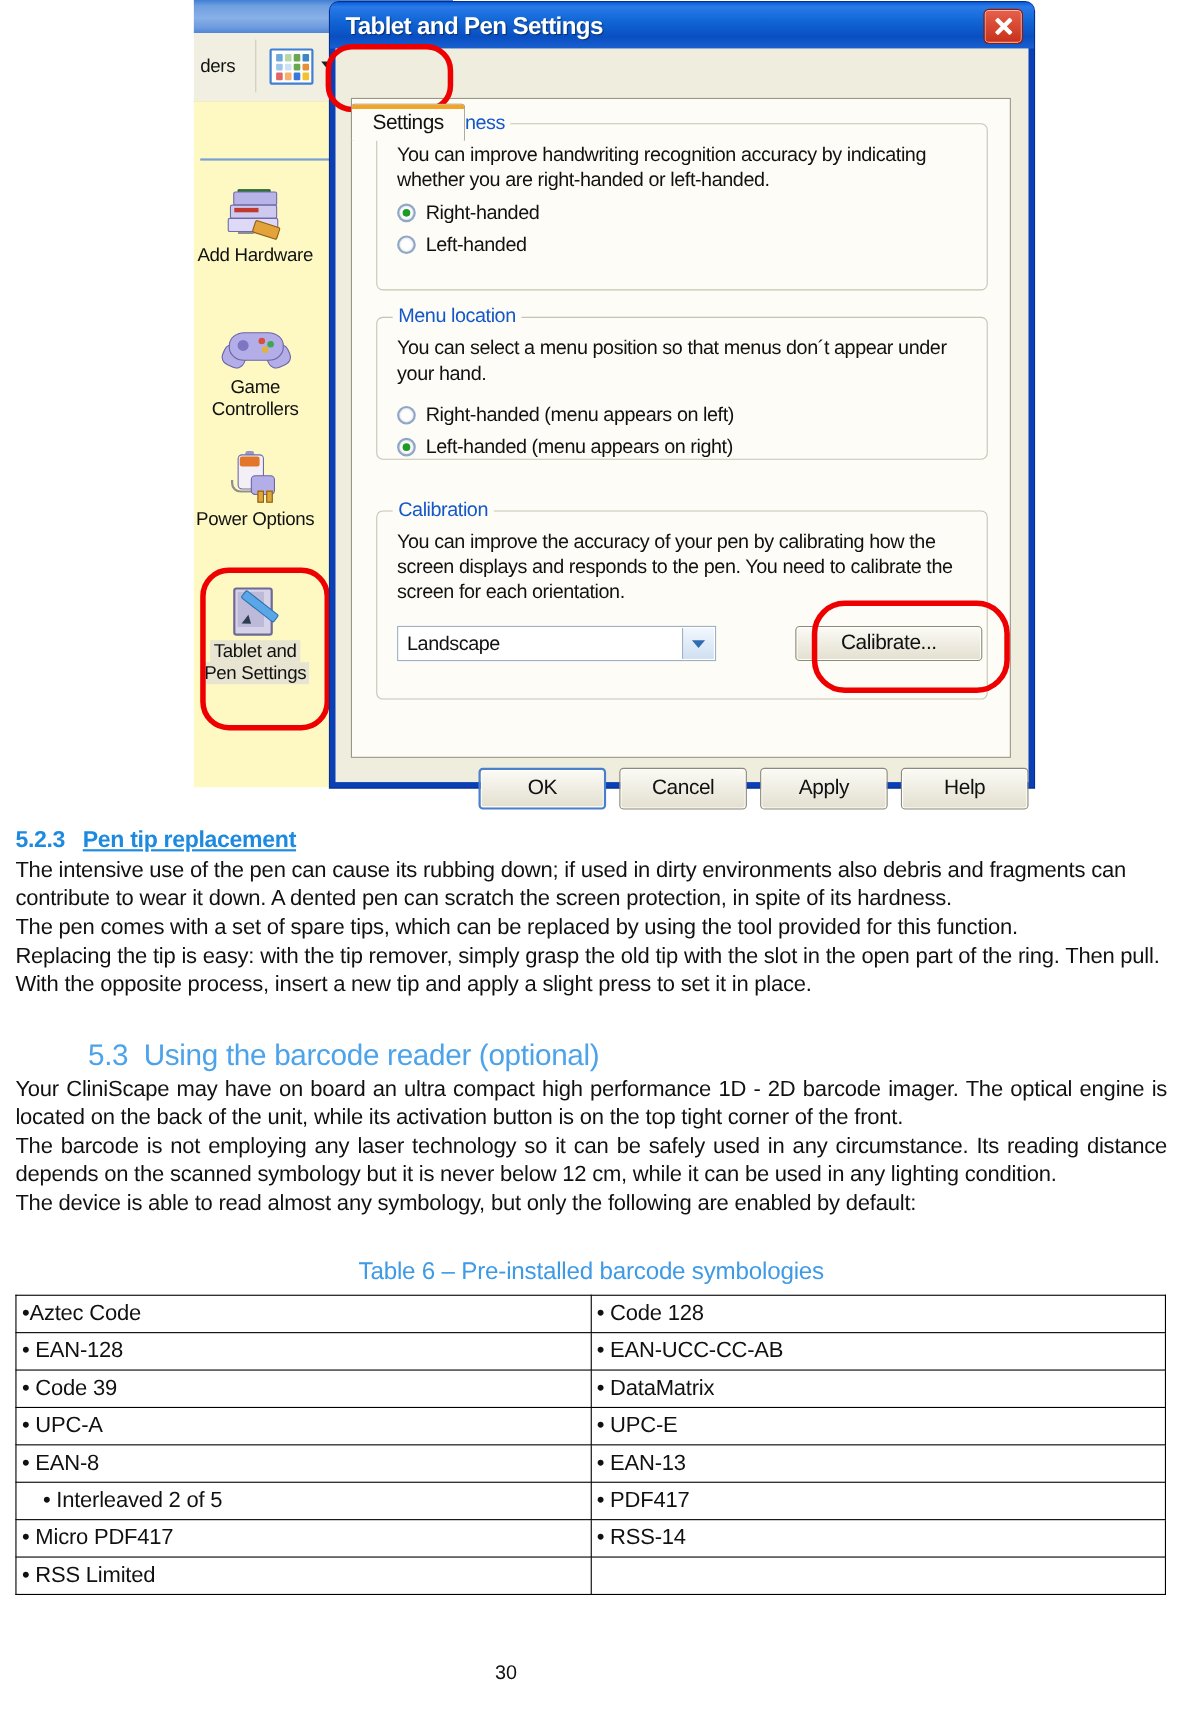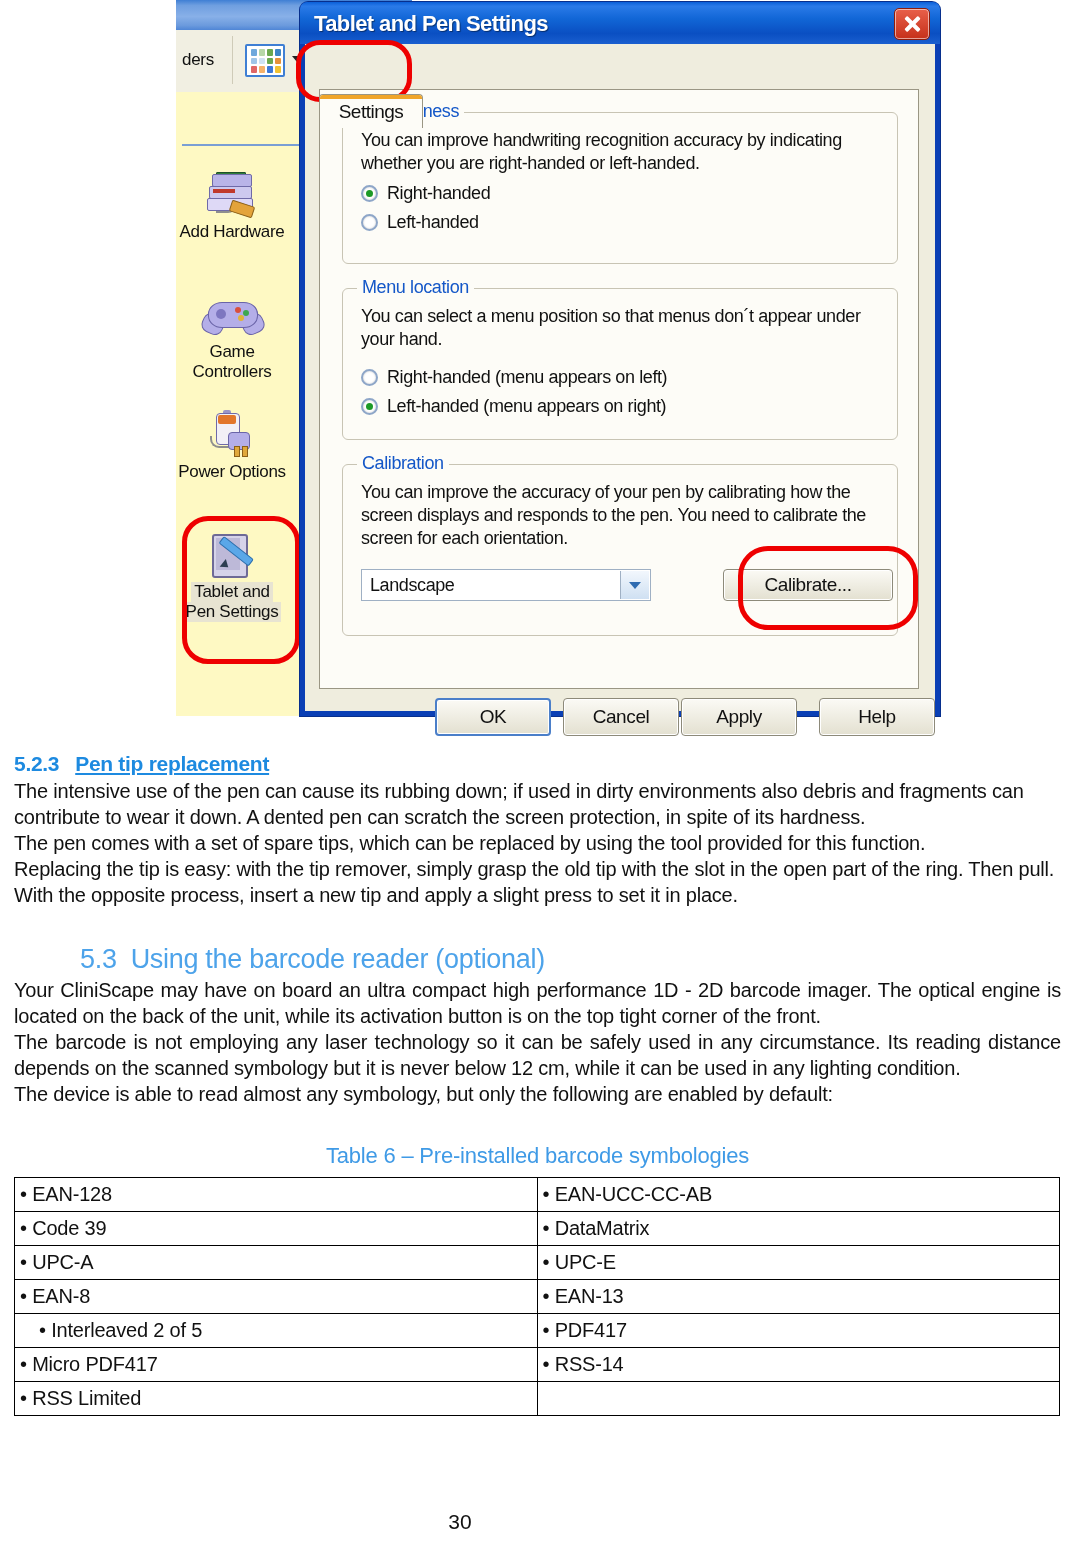--- a/index.html
+++ b/index.html
@@ -139,21 +139,21 @@
   .h3 .num{text-decoration:none;}
   .h3 .txt{text-decoration:underline;}
   .h2{font-size:27px;color:#4da3ea;letter-spacing:-.3px;margin:0 0 2px 80px;display:flex;gap:14px;}
   .para{font-size:20px;line-height:26px;color:#111;margin:0 14px;letter-spacing:-.2px;}
   .para.just{text-align:justify;}
   .spacer-lg{height:36px;}
   .tbl-caption{font-size:22px;color:#3f9ae6;text-align:center;margin:0 0 8px 0;letter-spacing:-.2px;}
   table.sym{border-collapse:collapse;width:1046px;margin:0 14px;table-layout:fixed;}
   table.sym td{border:1px solid #000;font-size:20px;padding:3px 5px;height:27px;
     letter-spacing:-.2px;color:#111;vertical-align:middle;}
-  .pageno{position:absolute;left:0;top:1510px;width:920px;text-align:center;font-size:21px;color:#111;}
+  .pageno{position:absolute;left:0;top:1510px;width:920px;text-align:center;font-size:18px;color:#111;}
 </style>
 </head>
 <body>
 
 <div id="screenshot">
 
   <div class="cp-window">
     <div class="cp-titlebar"></div>
 
     <div class="cp-toolbar">
@@ -273,21 +273,21 @@
           <div class="radio-row" style="">
             <span class="radio checked"></span>
             <span class="radio-label">Right-handed</span>
           </div>
           <div class="radio-row">
             <span class="radio"></span>
             <span class="radio-label">Left-handed</span>
           </div>
         </div>
 
-        <div class="group" style="left:22px;top:198px;width:556px;height:152px;padding:16px 18px;">
+        <div class="group" style="left:22px;top:198px;width:556px;height:130px;padding:16px 18px;">
           <span class="group-title">Menu location</span>
           <p>You can select a menu position so that menus don´t appear under your hand.</p>
           <div class="radio-row" style="margin-top:16px;">
             <span class="radio"></span>
             <span class="radio-label">Right-handed (menu appears on left)</span>
           </div>
           <div class="radio-row">
             <span class="radio checked"></span>
             <span class="radio-label">Left-handed (menu appears on right)</span>
           </div>
@@ -312,21 +312,21 @@
         <div class="annot" style="left:418px;top:456px;width:180px;height:84px;border-radius:30px;"></div>
       </div>
 
       <div class="dlg-buttons">
         <div class="btn default" style="left:130px;">
           <span>OK</span>
         </div>
         <div class="btn" style="left:258px;">
           <span>Cancel</span>
         </div>
-        <div class="btn" style="left:376px;">
+        <div class="btn" style="left:386px;">
           <span>Apply</span>
         </div>
         <div class="btn" style="left:514px;">
           <span>Help</span>
         </div>
       </div>
     </div>
   </div>
 
   <div class="annot" style="left:296px;top:40px;width:116px;height:62px;border-radius:24px;"></div>
@@ -356,20 +356,24 @@
   <p class="para just">The barcode is not employing any laser technology so it can be safely used in any circumstance. Its reading distance depends on the scanned symbology but it is never below 12 cm, while it can be used in any lighting condition.</p>
   <p class="para">The device is able to read almost any symbology, but only the following are enabled by default:</p>
 
   <div class="spacer-lg"></div>
 
   <div class="tbl-caption">Table 6 – Pre-installed barcode symbologies</div>
 
   <table class="sym">
     <tbody id="sym-tbody">
         <tr>
+          <td style="width: 50%;">•Aztec Code</td>
+          <td style="width: 50%;">• Code 128</td>
+        </tr>
+        <tr>
           <td style="width: 50%;">• EAN-128</td>
           <td style="width: 50%;">• EAN-UCC-CC-AB</td>
         </tr>
         <tr>
           <td style="width: 50%;">• Code 39</td>
           <td style="width: 50%;">• DataMatrix</td>
         </tr>
         <tr>
           <td style="width: 50%;">• UPC-A</td>
           <td style="width: 50%;">• UPC-E</td>

